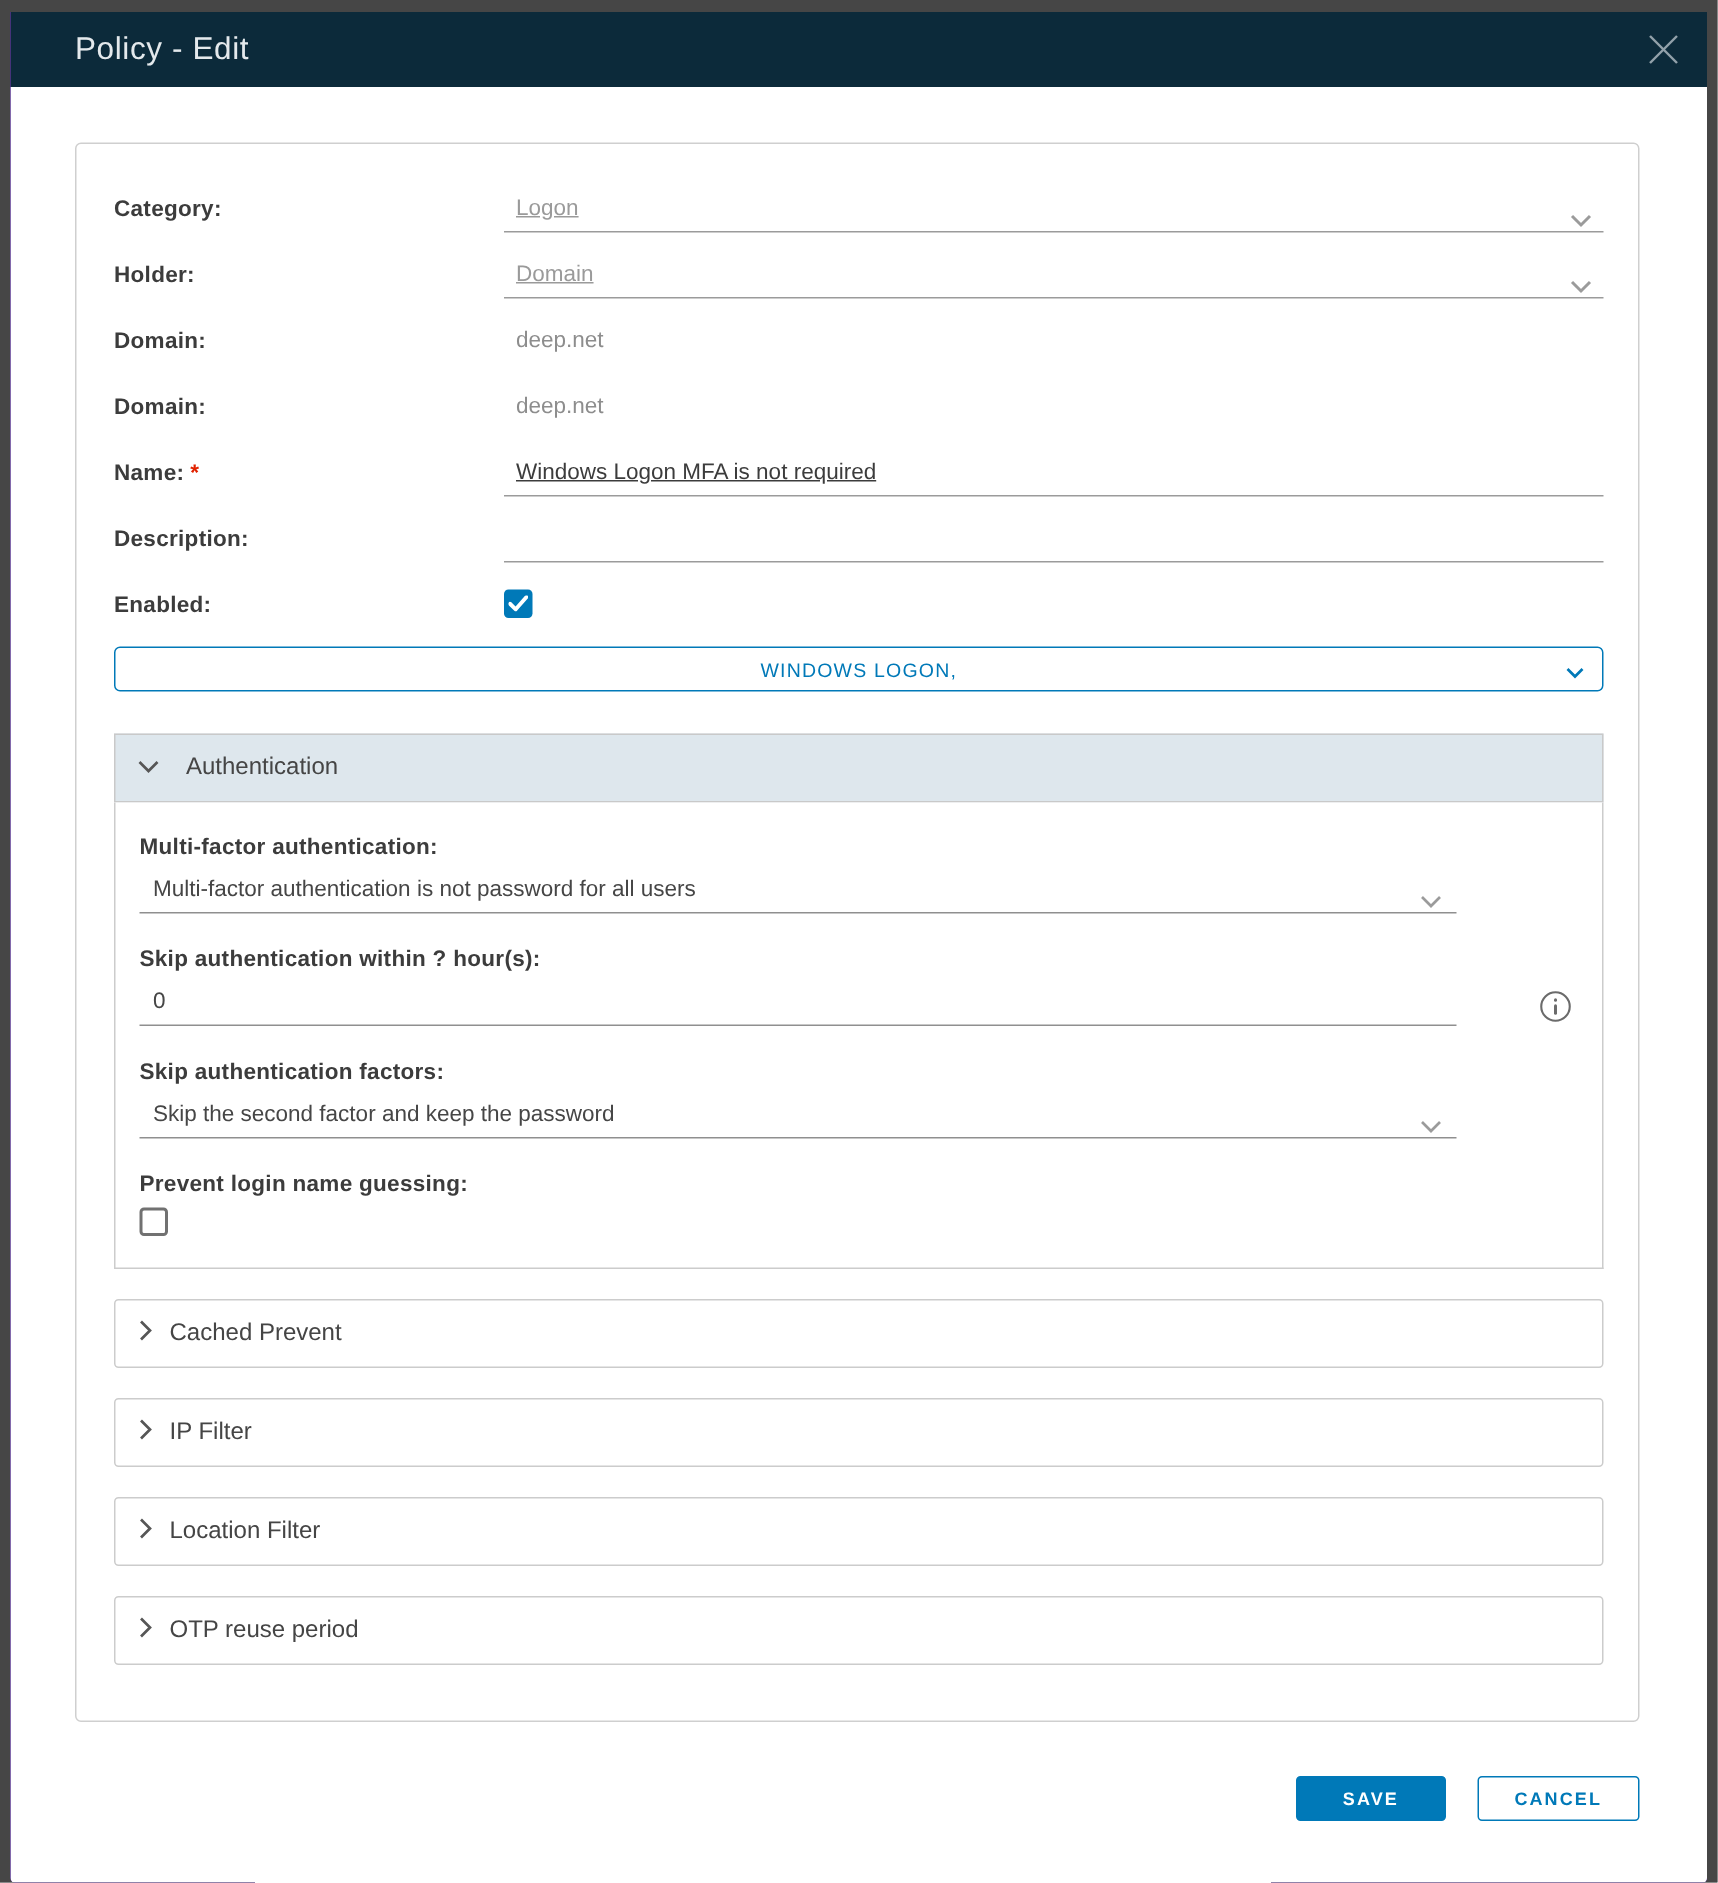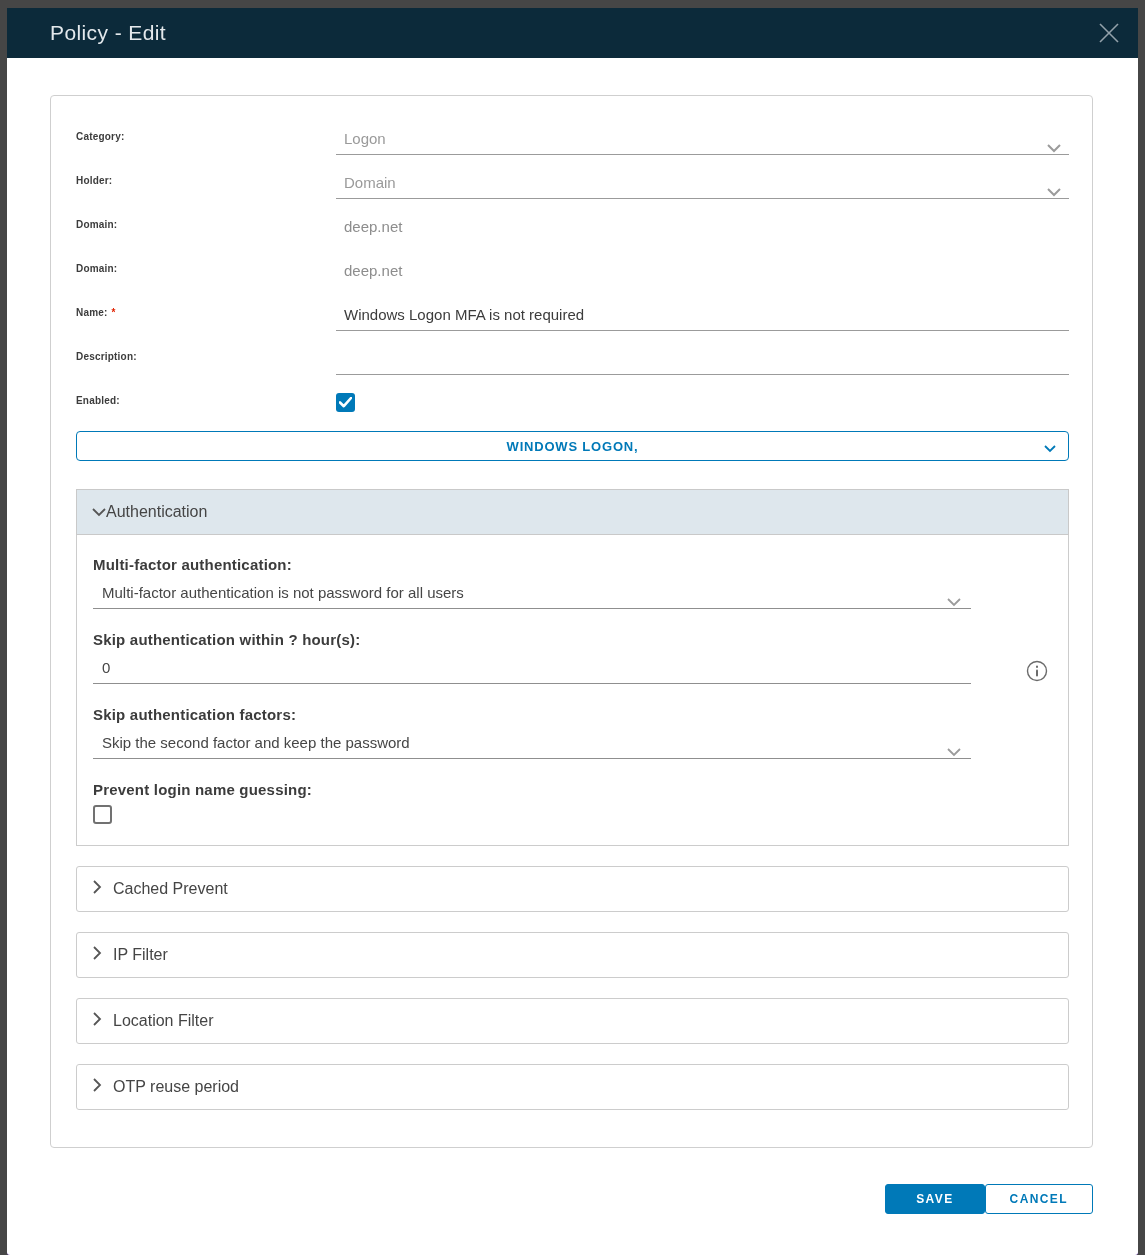--- a/index.html
+++ b/index.html
@@ -21,69 +21,69 @@
   .close-btn svg { display:block; }
 
   
   .modal-body { flex:1; background:#fff; padding:0 45px 0 43px; }
 
   .card { margin-top:37px; border:1px solid #cfcfcf; border-radius:4px;
           padding:24px 23px 37px 25px; background:#fff; }
 
   
   .frow { display:flex; min-height:44px; align-items:flex-start; }
-  .frow .lbl { width:260px; padding-top:11px; font-size:10px; font-weight:700;
+  .frow .lbl { width:260px; padding-top:11px; font-size:15px; font-weight:700;
                color:#3c3c3c; letter-spacing:.2px; }
   .frow .val { flex:1; position:relative; }
   .req { color:#e12200; margin-left:4px; font-weight:700; }
 
   .field { position:relative; height:30px; margin-top:5px; line-height:28px;
-           font-size:15px; padding-left:8px; }
+           font-size:15px; padding-left:8px;text-decoration:underline; }
   .field.underlined { border-bottom:1px solid #9b9b9b; }
   .field.gray   { color:#9a9a9a; }
   .field.dark   { color:#3c3c3c; }
   .field .chev  { position:absolute; right:8px; top:9px; }
 
   .static-val { margin-top:5px; line-height:28px; font-size:15px; padding-left:8px;
                 color:#8d8d8d; }
 
   .checkbox { width:19px; height:19px; border-radius:3px; margin-top:9px; }
   .checkbox.checked { background:#0079b8; display:flex; align-items:center;
                       justify-content:center; }
   .checkbox.unchecked { border:2px solid #717171; background:#fff; }
 
   .apply-lbl { padding-top:9px !important; line-height:23px; }
   .apply-box { position:relative; height:30px; margin-top:3px; border:1px solid #0079b8;
                border-radius:4px; display:flex; align-items:center; justify-content:center;
-               color:#0079b8; font-size:13px; font-weight:700; letter-spacing:.8px;
+               color:#0079b8; font-size:13px; font-weight:400; letter-spacing:.8px;
                cursor:pointer; }
   .apply-box .chev { position:absolute; right:12px; top:9px; }
 
   
   .acc-header { margin-top:17px; height:46px; background:#dee7ed; border:1px solid #c9c9c9;
                 display:flex; align-items:center; padding-left:15px; cursor:pointer; }
-  .acc-header .acc-title { font-size:16px; color:#454545; margin-left:0; }
+  .acc-header .acc-title { font-size:16px; color:#454545; margin-left:18px; }
   .acc-panel { border:1px solid #cccccc; border-top:none; background:#fff;
                padding:21px 16px 2px 16px; position:relative; }
   .agroup { margin-bottom:22px; }
   .agroup .alabel { font-size:15px; font-weight:700; color:#3c3c3c; letter-spacing:.2px; }
   .agroup .afield { width:878px; position:relative; height:30px; margin-top:6px;
                     line-height:28px; font-size:15px; padding-left:9px; color:#464646;
                     border-bottom:1px solid #8f8f8f; }
   .agroup .afield .chev { position:absolute; right:10px; top:9px; }
   .info-badge { position:absolute; right:20px; top:125px; width:22px; height:22px;
                 cursor:pointer; }
 
   .collapsed-bar { margin-top:20px; height:46px; border:1px solid #cccccc; border-radius:3px;
                    background:#fff; display:flex; align-items:center; padding-left:16px;
                    cursor:pointer; }
   .collapsed-bar .acc-title { font-size:16px; color:#454545; margin-left:11px; }
 
   
-  .footer { display:flex; justify-content:flex-end; align-items:center; 
+  .footer { display:flex; justify-content:flex-end; align-items:center; gap:21px;
             margin-top:36px; }
   .btn { height:30px; border-radius:3px; font-size:12px; font-weight:700;
          letter-spacing:1.4px; font-family:"Liberation Sans", sans-serif; cursor:pointer; }
   .btn-primary { background:#0079b8; color:#fff; border:1px solid #0079b8; padding:0 30px; }
   .btn-outline { background:#fff; color:#0079b8; border:1px solid #0079b8; padding:0 24px; }
 </style>
 </head>
 <body>
 
 <div class="screen">

